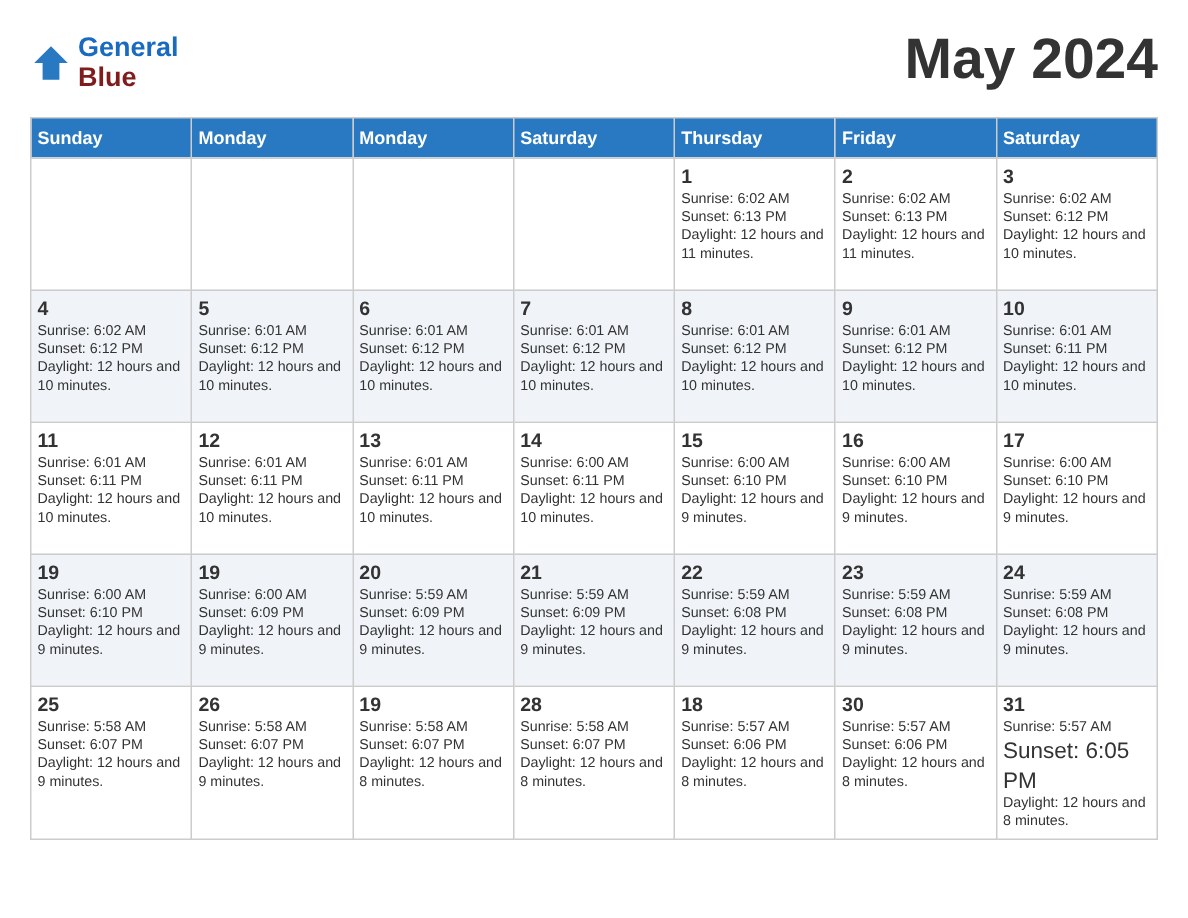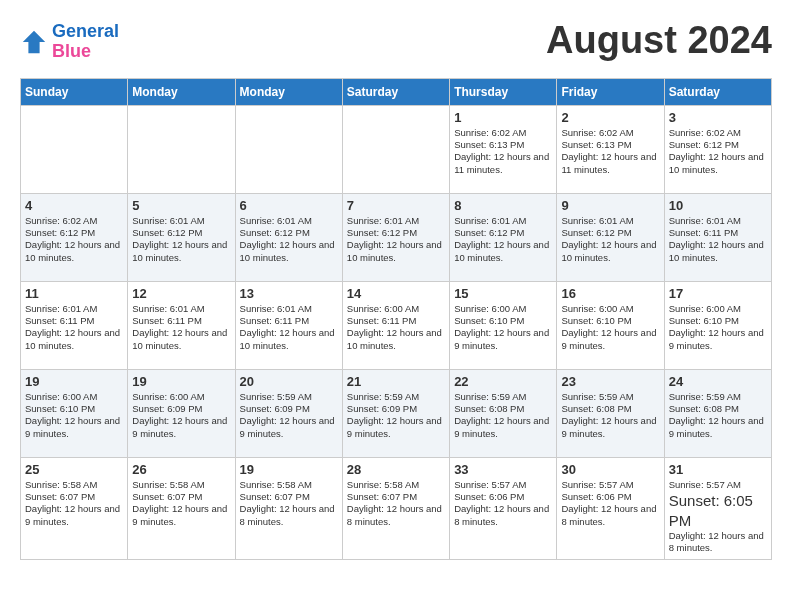--- a/index.html
+++ b/index.html
@@ -91,25 +91,25 @@
 </head>
 <body>
 
 <div class="header">
   <div class="logo">
     <svg class="logo-icon" viewBox="0 0 40 40">
       <polygon points="20,4 36,20 28,20 28,36 12,36 12,20 4,20" fill="#2979c2"></polygon>
     </svg>
     <div class="logo-text">
       <div><span>General</span></div>
-      <div><span style="color:#ec4899">Blue</span></div>
+      <div><span style="color:#7f1d1d">Blue</span></div>
     </div>
   </div>
   <div class="title-block">
-    <h1>August 2024</h1>
+    <h1>May 2024</h1>
   </div>
 </div>
 
 <table>
   <thead>
     <tr>
     <th>Sunday</th>
         <th>Monday</th>
         <th>Monday</th>
         <th>Saturday</th>
@@ -294,21 +294,21 @@
           <div style="font-size: 9.5px; line-height: 1.3;">Sunset: 6:07 PM</div>
           <div style="font-size: 9.5px; line-height: 1.3;">Daylight: 12 hours and 8 minutes.</div>
         </td>
         <td>
           <span class="day-num">28</span>
           <div style="font-size: 9.5px; line-height: 1.3;">Sunrise: 5:58 AM</div>
           <div style="font-size: 9.5px; line-height: 1.3;">Sunset: 6:07 PM</div>
           <div style="font-size: 9.5px; line-height: 1.3;">Daylight: 12 hours and 8 minutes.</div>
         </td>
         <td>
-          <span class="day-num">33</span>
+          <span class="day-num">18</span>
           <div style="font-size: 9.5px; line-height: 1.3;">Sunrise: 5:57 AM</div>
           <div style="font-size: 9.5px; line-height: 1.3;">Sunset: 6:06 PM</div>
           <div style="font-size: 9.5px; line-height: 1.3;">Daylight: 12 hours and 8 minutes.</div>
         </td>
         <td>
           <span class="day-num">30</span>
           <div style="font-size: 9.5px; line-height: 1.3;">Sunrise: 5:57 AM</div>
           <div style="font-size: 9.5px; line-height: 1.3;">Sunset: 6:06 PM</div>
           <div style="font-size: 9.5px; line-height: 1.3;">Daylight: 12 hours and 8 minutes.</div>
         </td>

